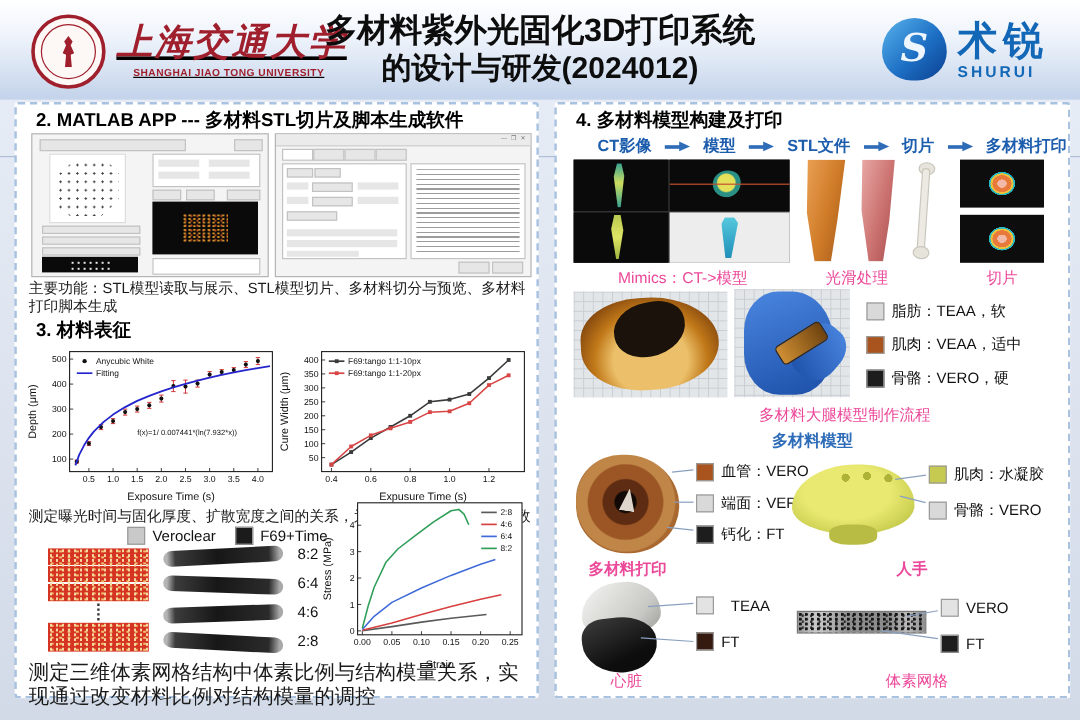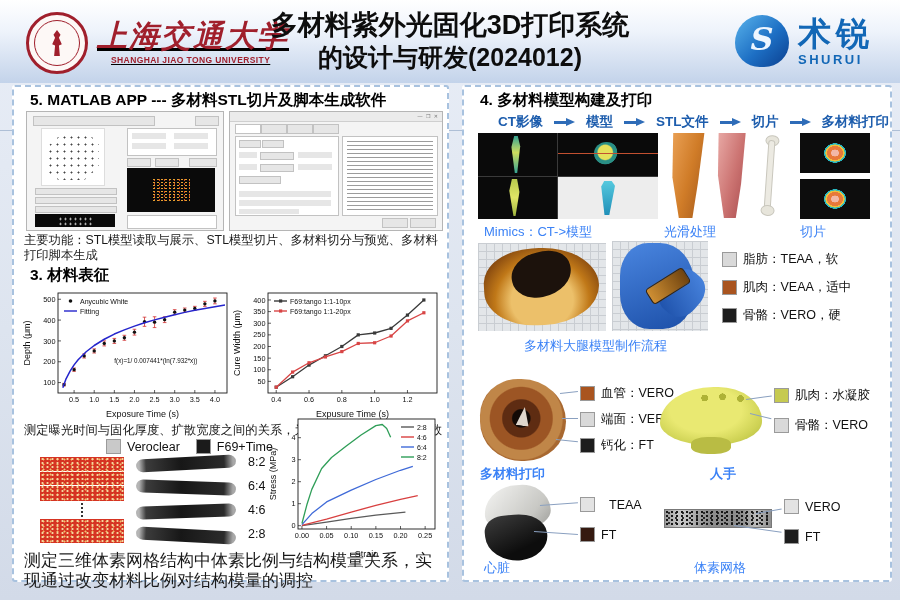--- a/index.html
+++ b/index.html
@@ -35,21 +35,21 @@
 
   
   .bgline{position:absolute;left:0;top:130px;width:900px;height:1px;background:#aebfd6;}
 
   
   .panel{position:absolute;background:#ffffff;border:2px dashed #a8c2df;border-radius:3px;}
   .panel-left{left:12px;top:85px;width:433px;height:493px;}
   .panel-right{left:462px;top:85px;width:426px;height:493px;}
   .sec-h{position:absolute;font-weight:bold;font-size:15.5px;color:#000;white-space:nowrap;}
   .note{position:absolute;font-size:12.3px;color:#1a1a1a;line-height:1.25;}
-  .cap{position:absolute;font-size:13px;color:#3b82f6;white-space:nowrap;}
+  .cap{position:absolute;font-size:13px;color:#ec4899;text-align:center;white-space:nowrap;}
   .blue-h{position:absolute;color:#2e6cb8;font-weight:bold;font-size:13.5px;text-align:center;}
 
   
   .app{position:absolute;background:#f4f4f4;border:1px solid #b5b5b5;}
   .bar{position:absolute;background:#e6e6e6;border:1px solid #c2c2c2;}
   .tlines{background:repeating-linear-gradient(180deg,#9c9c9c 0 1px,transparent 1px 4px);}
   .whitebox{position:absolute;background:#fff;border:1px solid #c2c2c2;}
   .blackbox{position:absolute;background:#0a0a0a;}
   .lattice{position:absolute;background:#fff;border:1px solid #ddd;}
   .lattice::before{content:"";position:absolute;inset:5px;
@@ -191,21 +191,21 @@
       <div class="shurui-txt">
         <div class="shurui-cn">术锐</div>
         <div class="shurui-en">SHURUI</div>
       </div>
     </div>
   </div>
 
   <div class="bgline"></div>
 
   <div class="panel panel-left">
-    <div class="sec-h" style="left:16px;top:3px;">5. MATLAB APP --- 多材料STL切片及脚本生成软件</div>
+    <div class="sec-h" style="left:16px;top:3px;">2. MATLAB APP --- 多材料STL切片及脚本生成软件</div>
 
     <div class="app" style="left:12px;top:24px;width:196px;height:118px;">
       <div class="bar" style="left:6px;top:4px;width:120px;height:8px;"></div>
       <div class="bar" style="left:168px;top:4px;width:22px;height:8px;"></div>
       <div class="lattice" style="left:14px;top:16px;width:62px;height:56px;"></div>
       <div class="whitebox" style="left:100px;top:16px;width:88px;height:26px;">
         <div class="bar" style="left:4px;top:4px;width:34px;height:6px;border:none;"></div>
         <div class="bar" style="left:46px;top:4px;width:34px;height:6px;border:none;"></div>
         <div class="bar" style="left:4px;top:14px;width:34px;height:6px;border:none;"></div>
         <div class="bar" style="left:46px;top:14px;width:34px;height:6px;border:none;"></div>
@@ -542,20 +542,21 @@
     <div class="legend-row" style="left:258px;top:192px;">
       <span class="chip" style="background-color: rgb(169, 84, 31);"></span>
       <span>肌肉：VEAA，适中</span>
     </div>
     <div class="legend-row" style="left:258px;top:220px;">
       <span class="chip" style="background-color: rgb(29, 29, 29);"></span>
       <span>骨骼：VERO，硬</span>
     </div>
     <div class="cap" style="left:60px;top:250px;width:360px;">多材料大腿模型制作流程</div>
 
+    <div class="blue-h" style="left:0;top:272px;width:426px;">多材料模型</div>
 
     <div class="valve"></div>
     <div class="conn" style="left:96px;top:306px;width:18px;transform:rotate(-6deg);"></div>
     <div class="conn" style="left:98px;top:331px;width:16px;"></div>
     <div class="conn" style="left:92px;top:352px;width:22px;transform:rotate(6deg);"></div>
     <div class="legend-row" style="left:116px;top:298px;">
       <span class="chip" style="background-color: rgb(169, 84, 31);"></span>
       <span>血管：VERO</span>
     </div>
     <div class="legend-row" style="left:116px;top:324px;">

